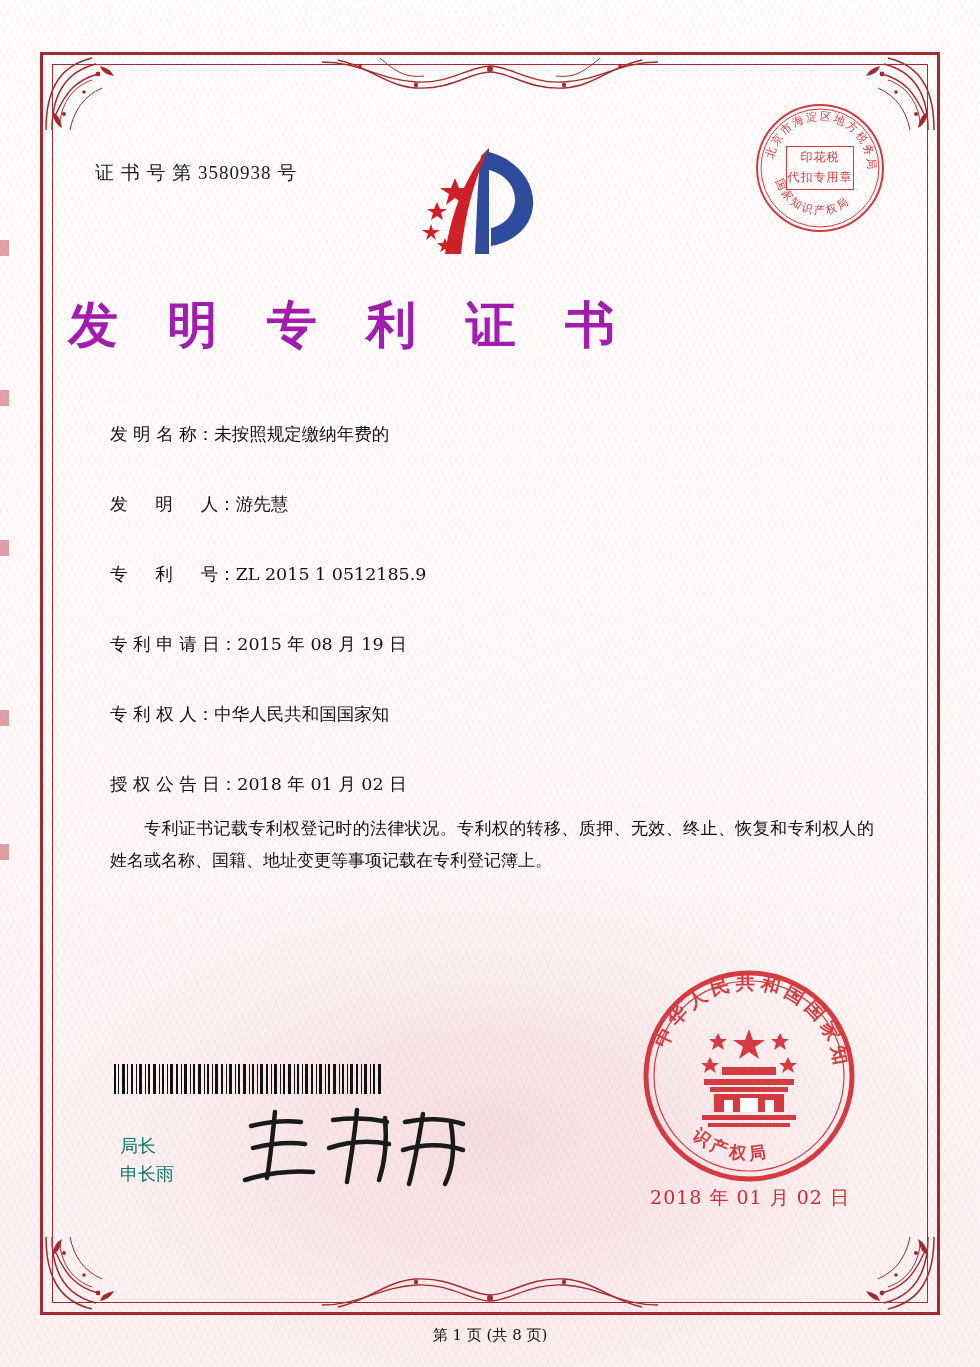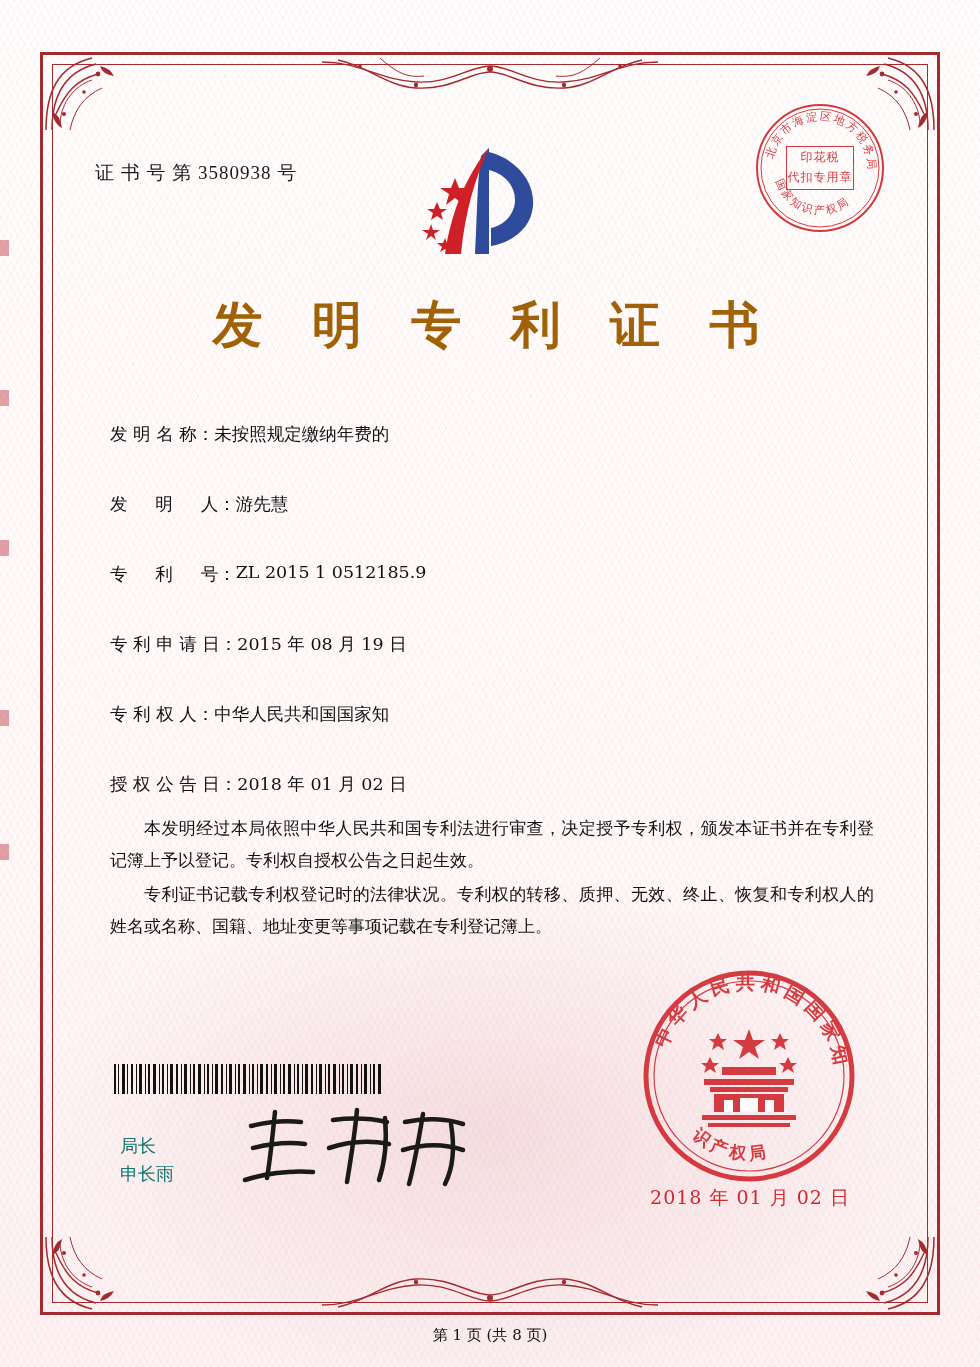--- a/index.html
+++ b/index.html
@@ -159,38 +159,38 @@
     line-height: 20px;
     text-align: center;
     letter-spacing: 1px;
   }
 
   .title {
     position: absolute;
     left: 0;
     right: 8px;
     top: 228px;
-    text-align: center;
+    text-align: left;
     font-size: 50px;
     letter-spacing: 16px;
     text-indent: 16px;
     font-weight: 700;
-    color: #a16207;
+    color: #a21caf;
     font-family: "DejaVu Serif", "Liberation Serif", serif;
   }
 
   .fields {
     position: absolute;
     left: 58px;
     right: 58px;
     top: 358px;
   }
   .field {
     display: flex;
-    align-items: flex-start;
+    align-items: center;
     margin-bottom: 46px;
     font-size: 17.5px;
     color: #111;
   }
   .field .lbl {
     white-space: pre;
     font-family: "DejaVu Serif", "Liberation Serif", serif;
   }
   .field .val {
     font-family: "DejaVu Serif", "Liberation Serif", serif;
@@ -446,21 +446,20 @@
         <span class="lbl">专 利 权 人：</span>
         <span class="val">中华人民共和国国家知</span>
       </div>
       <div class="field">
         <span class="lbl">授 权 公 告 日：</span>
         <span class="val">2018 年 01 月 02 日</span>
       </div>
     </div>
 
     <div class="paragraphs">
-      <p>本发明经过本局依照中华人民共和国专利法进行审查，决定授予专利权，颁发本证书并在专利登记簿上予以登记。专利权自授权公告之日起生效。</p>
       <p>专利证书记载专利权登记时的法律状况。专利权的转移、质押、无效、终止、恢复和专利权人的姓名或名称、国籍、地址变更等事项记载在专利登记簿上。</p>
     </div>
 
     <div class="barcode">
       <svg width="268" height="30" viewBox="0 0 268 30" preserveAspectRatio="none">
         <g fill="#111">
           <rect x="0" y="0" width="2" height="30"></rect>
             <rect x="4" y="0" width="1" height="30"></rect>
           <rect x="8" y="0" width="3" height="30"></rect>
             <rect x="13" y="0" width="1" height="30"></rect>

